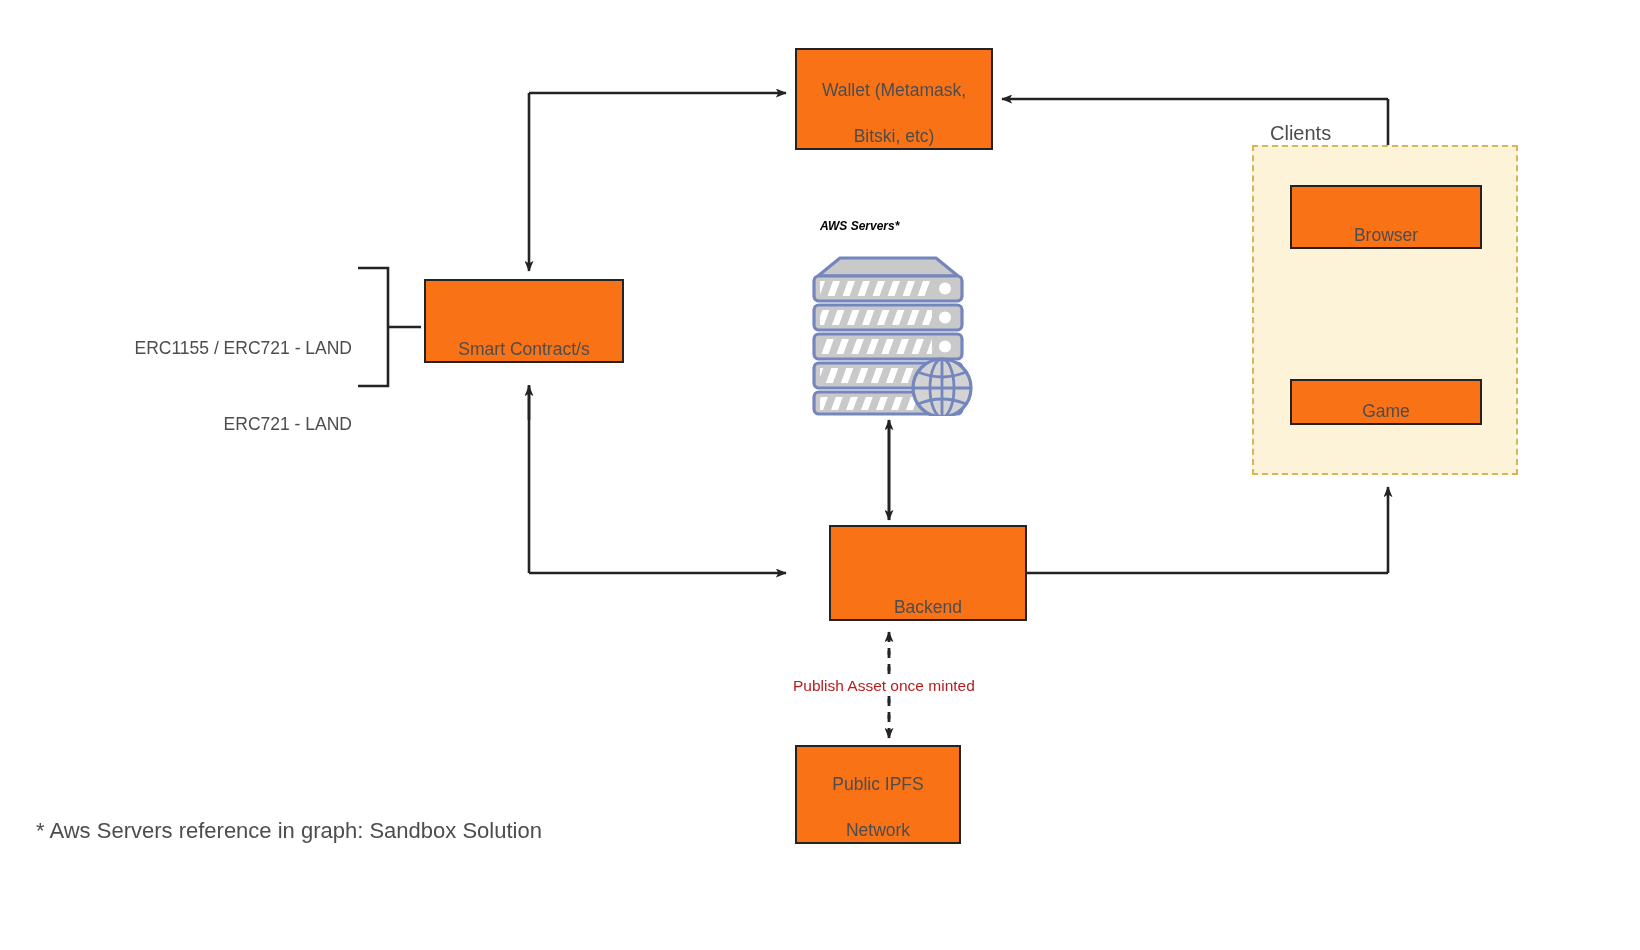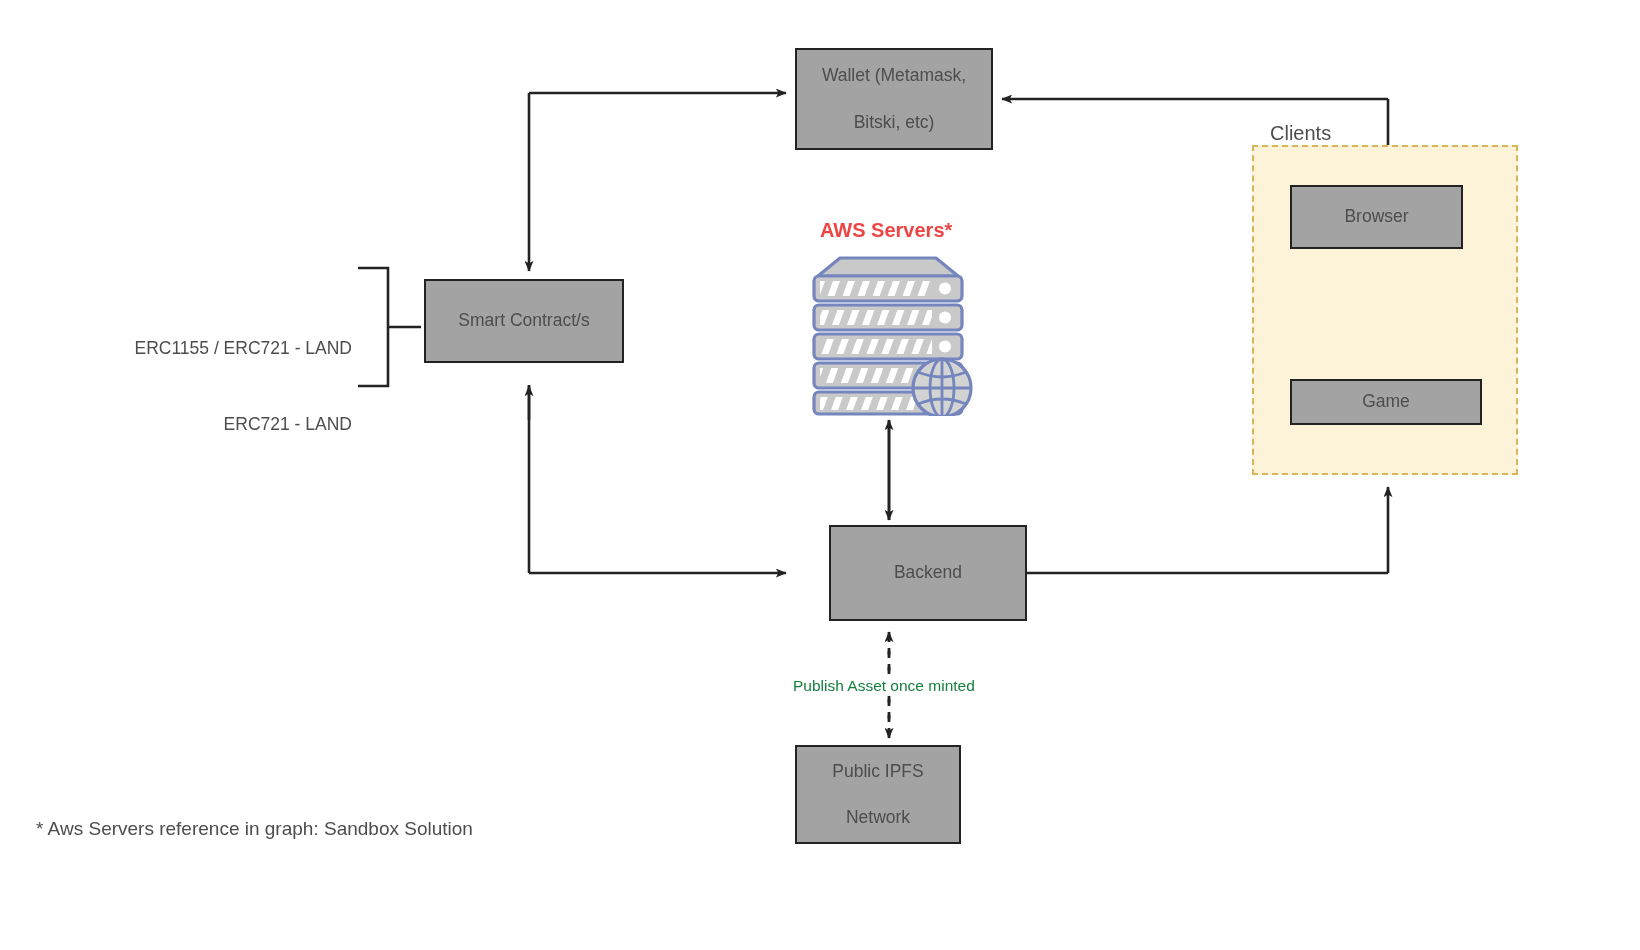--- a/index.html
+++ b/index.html
@@ -25,27 +25,27 @@
     top: 0;
     width: 1640px;
     height: 950px;
     pointer-events: none;
   }
 
   
   .node {
     position: absolute;
     box-sizing: border-box;
-    background: #a3a3a3;
+    background: #f97316;
     border: 2.4px solid #232323;
     color: #4d4d4d;
     font-size: 17.5px;
     line-height: 1.32;
     display: flex;
-    align-items: center;
+    align-items: flex-end;
     justify-content: center;
     text-align: center;
     z-index: 5;
   }
   .node span { display: block; padding: 0 6px; }
 
   
   .group-box {
     position: absolute;
     box-sizing: border-box;
@@ -66,39 +66,40 @@
     position: absolute;
     color: #4d4d4d;
     font-size: 17.5px;
     line-height: 1.45;
     white-space: pre;
     z-index: 6;
   }
   .free-text.right { text-align: right; }
   .edge-label {
     position: absolute;
-    color: #15803d;
+    color: #b91c1c;
     font-size: 15.5px;
     background: #ffffff;
     padding: 1px 5px;
     white-space: nowrap;
     z-index: 7;
   }
   .aws-title {
     position: absolute;
-    color: #ef4444;
-    font-size: 20px;
+    color: #000000;
+    font-size: 12px;
     font-weight: bold;
     white-space: nowrap;
     z-index: 6;
+    font-style: italic;
   }
   .footnote {
     position: absolute;
     color: #4d4d4d;
-    font-size: 19px;
+    font-size: 22px;
     white-space: nowrap;
     z-index: 6;
   }
 
   
   .server-icon {
     position: absolute;
     z-index: 4;
   }
 </style>
@@ -215,21 +216,21 @@
     <span>Backend</span>
   </div>
 
   <div class="node" style="left:795px; top:745px; width:166px; height:99px;">
     <span>
       <span>Public IPFS</span><br>
       <span>Network</span>
     </span>
   </div>
 
-  <div class="node" style="left:1290px; top:185px; width:173px; height:64px;">
+  <div class="node" style="left:1290px; top:185px; width:192px; height:64px;">
     <span>Browser</span>
   </div>
 
 
   <div class="node" style="left:1290px; top:379px; width:192px; height:46px;">
     <span>Game</span>
   </div>
 
   <div class="edge-label" style="left:788px; top:676px;">Publish Asset once minted</div>
 

